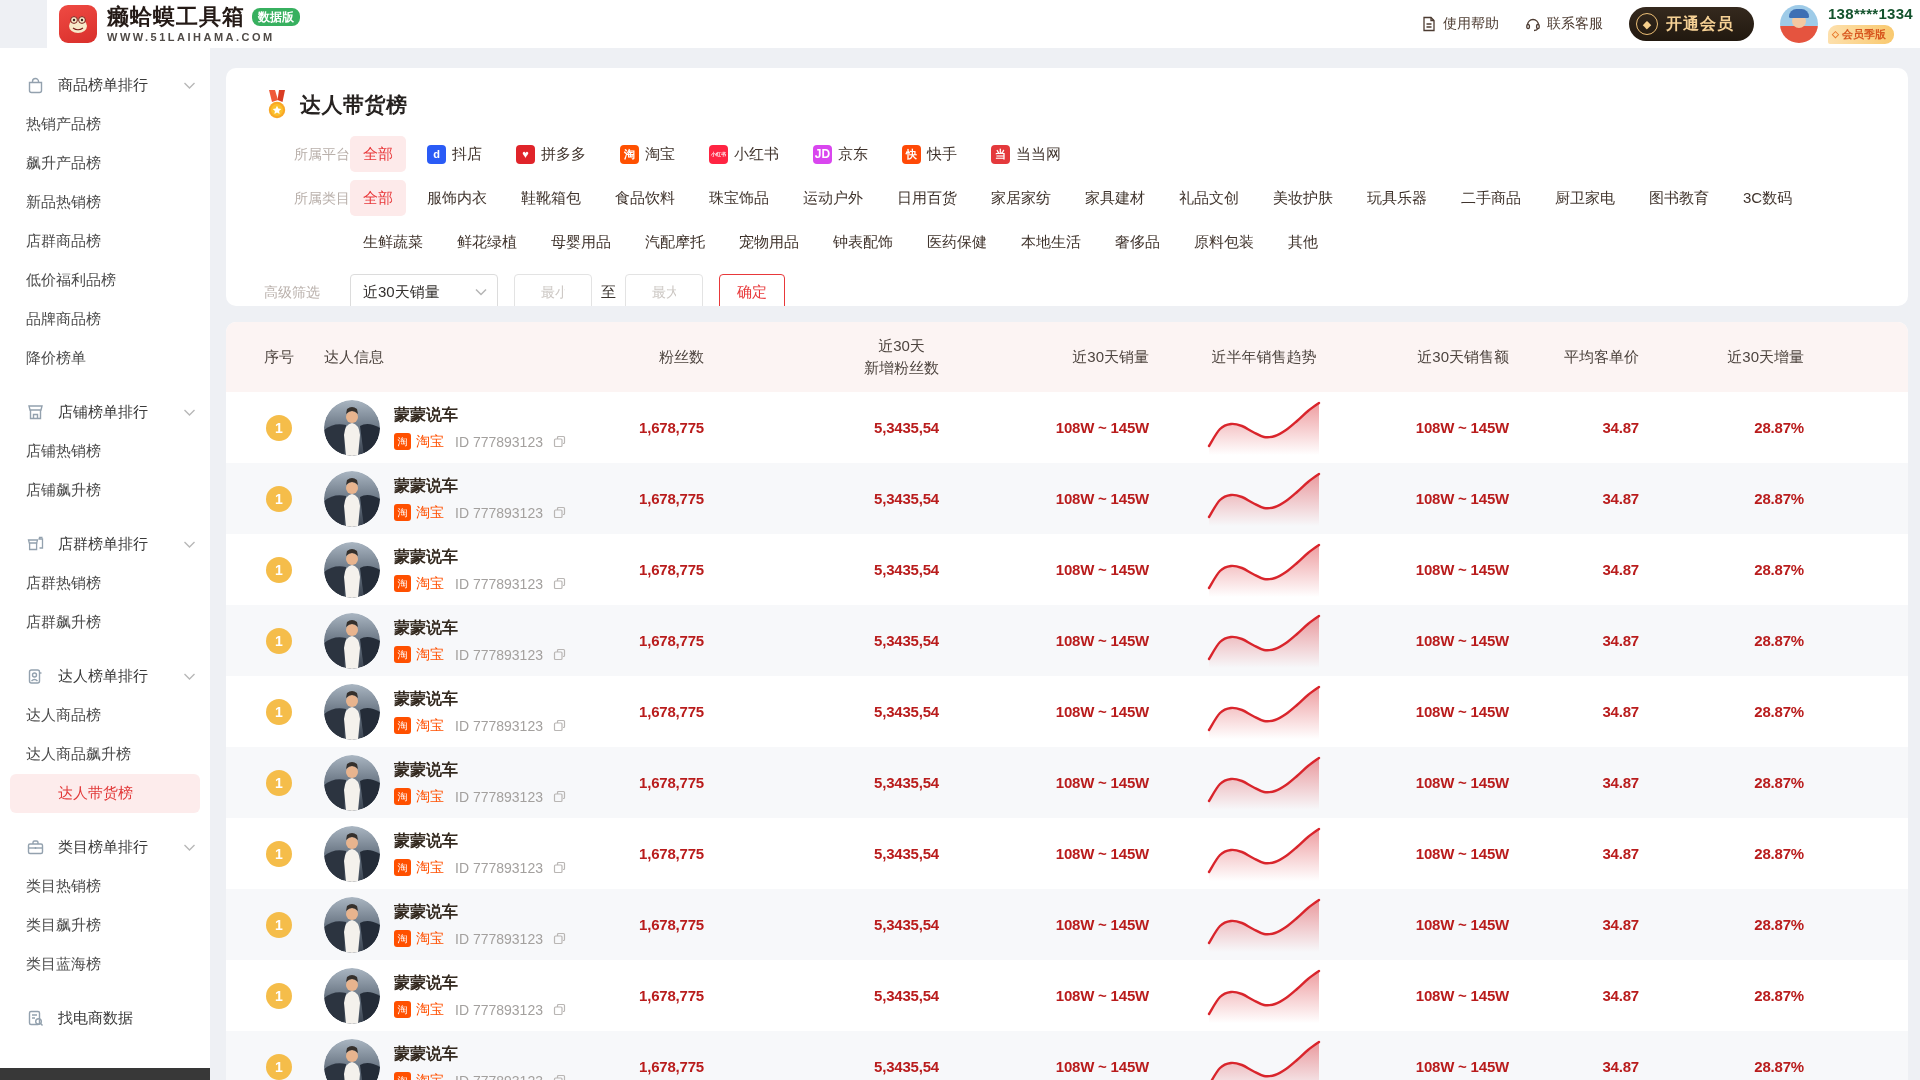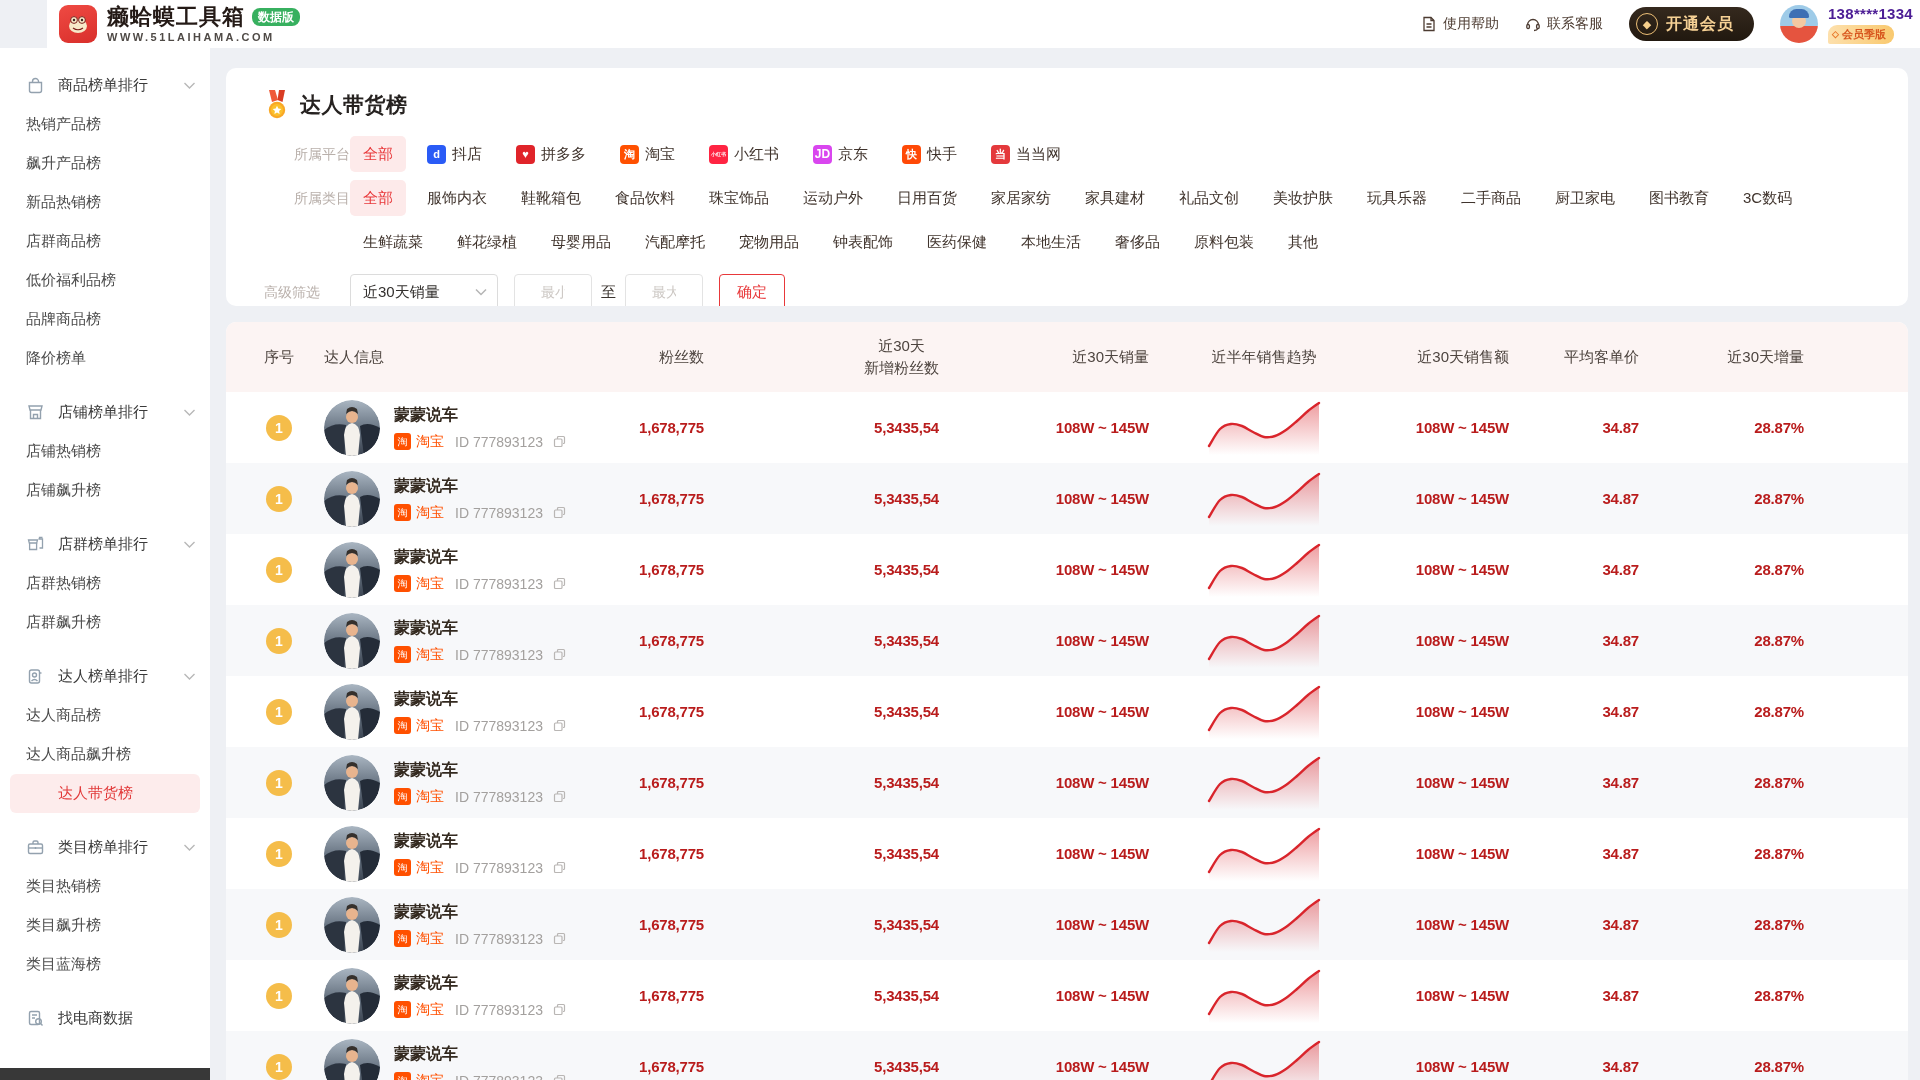--- a/index.html
+++ b/index.html
@@ -24,21 +24,21 @@
              background:linear-gradient(180deg,#35291e,#21180f); cursor:pointer; }
   .vip-btn .gem { width:22px; height:22px; border-radius:50%; border:1.5px solid #edbf76; display:flex; align-items:center; justify-content:center; }
   .vip-btn .gem span { color:#f6cf8b; font-size:11px; line-height:1; }
   .vip-btn .vip-label { color:#f6d195; font-size:16px; font-weight:bold; letter-spacing:1px; }
   .user-block { display:flex; align-items:center; gap:10px; }
   .user-avatar { width:38px; height:38px; border-radius:50%; overflow:hidden; flex:none; cursor:pointer;
                  background:linear-gradient(180deg,#9ecbe8 55%,#e5543f 55%); position:relative; }
   .user-avatar::before { content:""; position:absolute; left:12px; top:9px; width:14px; height:14px; border-radius:50%; background:#f3c9a2; }
   .user-avatar::after { content:""; position:absolute; left:9px; top:4px; width:20px; height:9px; border-radius:10px 10px 2px 2px; background:#3d6fb4; }
   .user-meta { display:flex; flex-direction:column; align-items:flex-start; gap:3px; }
-  .user-phone { font-size:15px; color:#4c1d95; font-weight:bold; letter-spacing:.3px; }
+  .user-phone { font-size:15px; color:#14532d; font-weight:bold; letter-spacing:.3px; }
   .member-badge { display:flex; align-items:center; gap:3px; background:linear-gradient(90deg,#fde0ad,#f9c96f);
                   border-radius:9px 9px 9px 2px; padding:2px 8px 2px 4px; font-size:11px; font-weight:bold; color:#d8571f; }
   .member-badge .mini-gem { color:#e8772a; font-size:9px; }
   .collapse-chevron { margin-left:6px; cursor:pointer; }
 
   
   .sidebar { position:absolute; top:48px; left:0; width:210px; height:1032px; background:#fff; padding-top:18px; overflow:hidden; }
   .side-row { height:39px; display:flex; align-items:center; padding:0 14px 0 26px; font-size:15px; cursor:pointer; }
   .side-group-head { color:#3a3a3a; }
   .side-group-head .g-icon { width:19px; height:19px; margin-right:13px; color:#93a1ae; flex:none; display:flex; }

